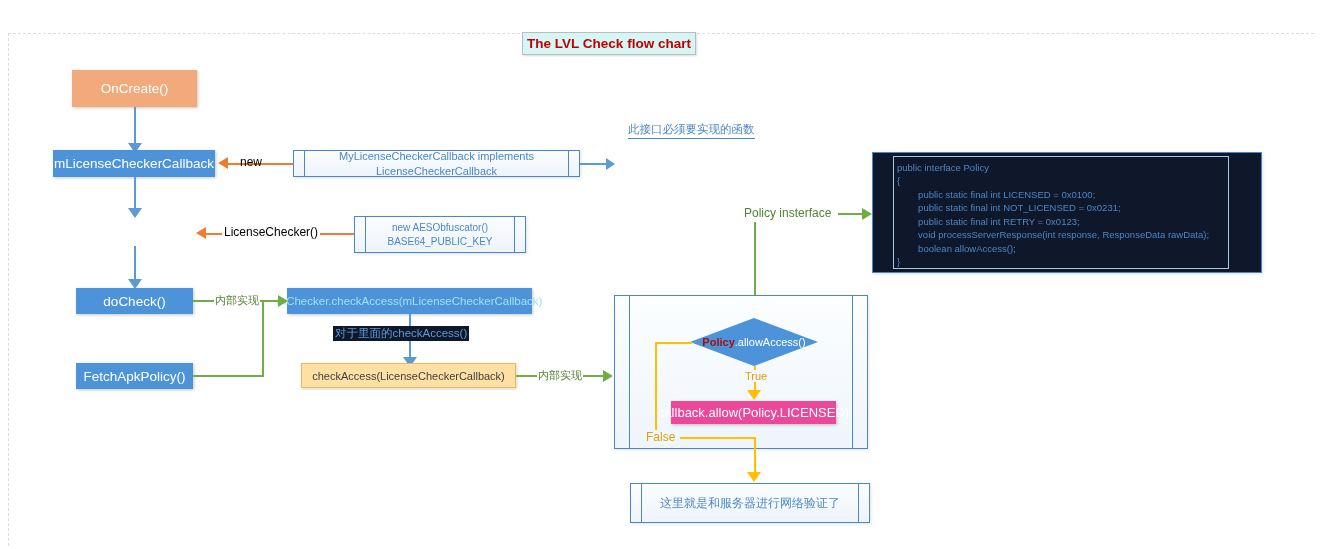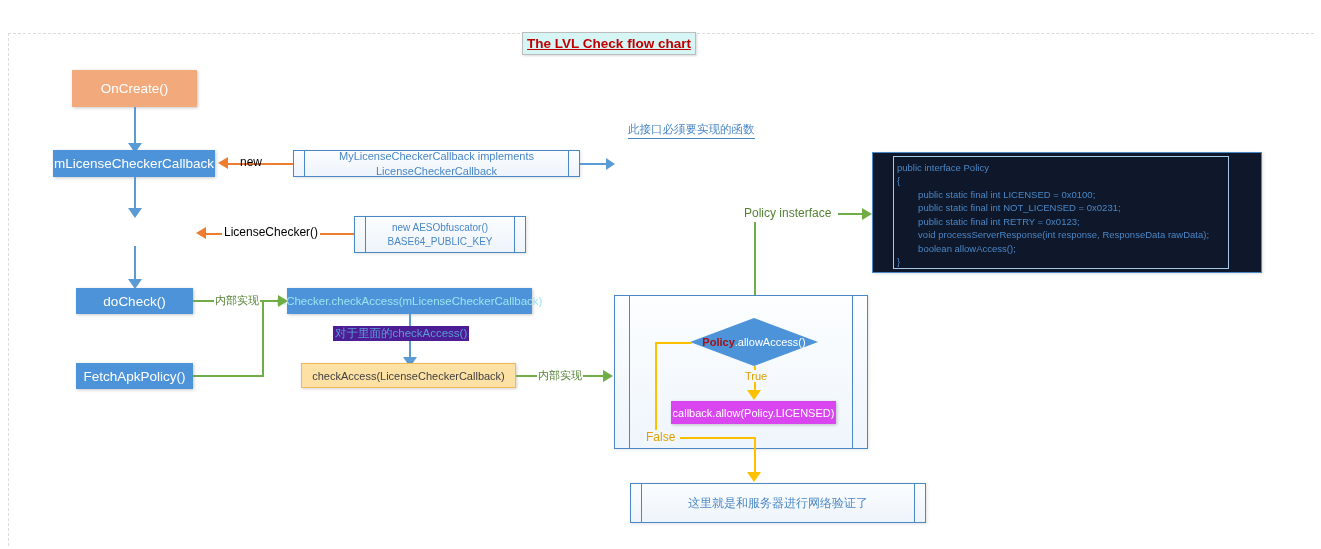--- a/index.html
+++ b/index.html
@@ -17,38 +17,37 @@
     pointer-events:none;
   }
 
   .node{position:absolute;box-sizing:border-box;display:flex;align-items:center;justify-content:center;text-align:center;}
 
   
   .title-box{
     background:#d6f5f5;border:1px solid #bcbcbc;
     color:#c00000;font-weight:bold;font-size:13.5px;
     box-shadow:1px 1px 2px rgba(0,0,0,.15);
-    text-decoration:underline;
   }
 
   
   .box-orange{
     background:#f2aa7c;color:#ffffff;font-size:13.5px;
     box-shadow:1px 1px 3px rgba(0,0,0,.22);
   }
   .box-blue{
     background:#4d93d9;color:#ffffff;font-size:13.5px;
     box-shadow:1px 1px 3px rgba(0,0,0,.22);
   }
   .box-blue-cyan{
     background:#4d93d9;color:#9de3f0;font-size:11.5px;
     box-shadow:1px 1px 3px rgba(0,0,0,.22);
   }
   .box-blue-sm{
-    background:#d946ef;color:#ffffff;font-size:11px;
+    background:#ec4899;color:#ffffff;font-size:13px;
     box-shadow:1px 1px 3px rgba(0,0,0,.22);
   }
   .box-yellow{
     background:#fde1a4;border:1px solid #f0b956;color:#404040;font-size:11px;
     box-shadow:1px 1px 3px rgba(0,0,0,.18);
   }
 
   
   .note{
     background:linear-gradient(180deg,#fbfdff 0%,#eef4fb 100%);
@@ -201,21 +200,21 @@
 
   <div class="ln h c-green" style="left:193px;top:300px;width:88px;"></div>
   <div class="ar right a-green-right" style="left:278px;top:295px;"></div>
   <div class="lbl green small" style="left:214px;top:293px;background:#ffffff;padding:0 1px;">内部实现</div>
 
   <div class="ln v c-green" style="left:262px;top:301px;height:75px;"></div>
   <div class="ln h c-green" style="left:193px;top:375px;width:71px;"></div>
 
   <div class="ln v c-blue" style="left:409px;top:314px;height:47px;"></div>
   <div class="ar down a-blue-down" style="left:403px;top:357px;"></div>
-  <div class="ch-label" style="left:333px;top:326px;background:#4c1d95;padding:0 2px;">对于里面的checkAccess()</div>
+  <div class="ch-label" style="left:333px;top:326px;background:#0f172a;padding:0 2px;">对于里面的checkAccess()</div>
 
   <div class="node box-yellow" style="left:301px;top:363px;width:215px;height:25px;">checkAccess(LicenseCheckerCallback)</div>
 
   <div class="ln h c-green" style="left:516px;top:375px;width:89px;"></div>
   <div class="ar right a-green-right" style="left:603px;top:370px;"></div>
   <div class="lbl green small" style="left:537px;top:368px;background:#ffffff;padding:0 1px;">内部实现</div>
 
   <div class="note group-note" style="position:absolute;left:614px;top:295px;width:252px;height:152px;"></div>
 
   <div class="diamond-wrap" style="left:690px;top:318px;width:128px;height:48px;">
@@ -232,17 +231,17 @@
 
   <div class="node box-blue-sm" style="left:671px;top:401px;width:165px;height:23px;">callback.allow(Policy.LICENSED)</div>
 
   <div class="ln h c-yellow" style="left:655px;top:342px;width:37px;"></div>
   <div class="ln v c-yellow" style="left:655px;top:342px;height:96px;"></div>
   <div class="ln h c-yellow" style="left:680px;top:437px;width:75px;"></div>
   <div class="lbl yellow" style="left:644px;top:430px;background:#f2f7fc;padding:0 2px;">False</div>
   <div class="ln v c-yellow" style="left:754px;top:437px;height:39px;"></div>
   <div class="ar down a-yellow-down" style="left:747px;top:472px;"></div>
 
-  <div class="node note" style="left:630px;top:483px;width:296px;height:40px;font-size:12px;">
+  <div class="node note" style="left:630px;top:483px;width:240px;height:40px;font-size:12px;">
     <span class="note-inner">这里就是和服务器进行网络验证了</span>
   </div>
 
 </div>
 
 </body></html>

